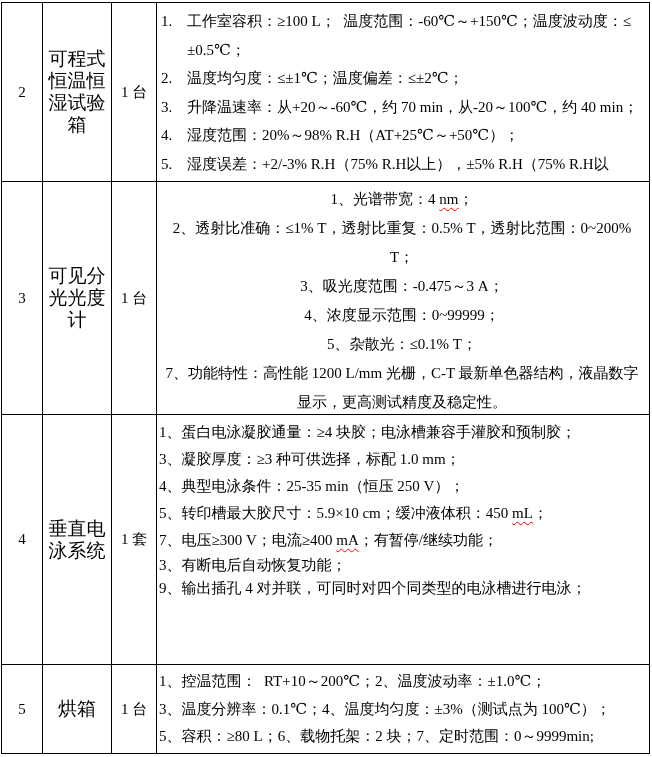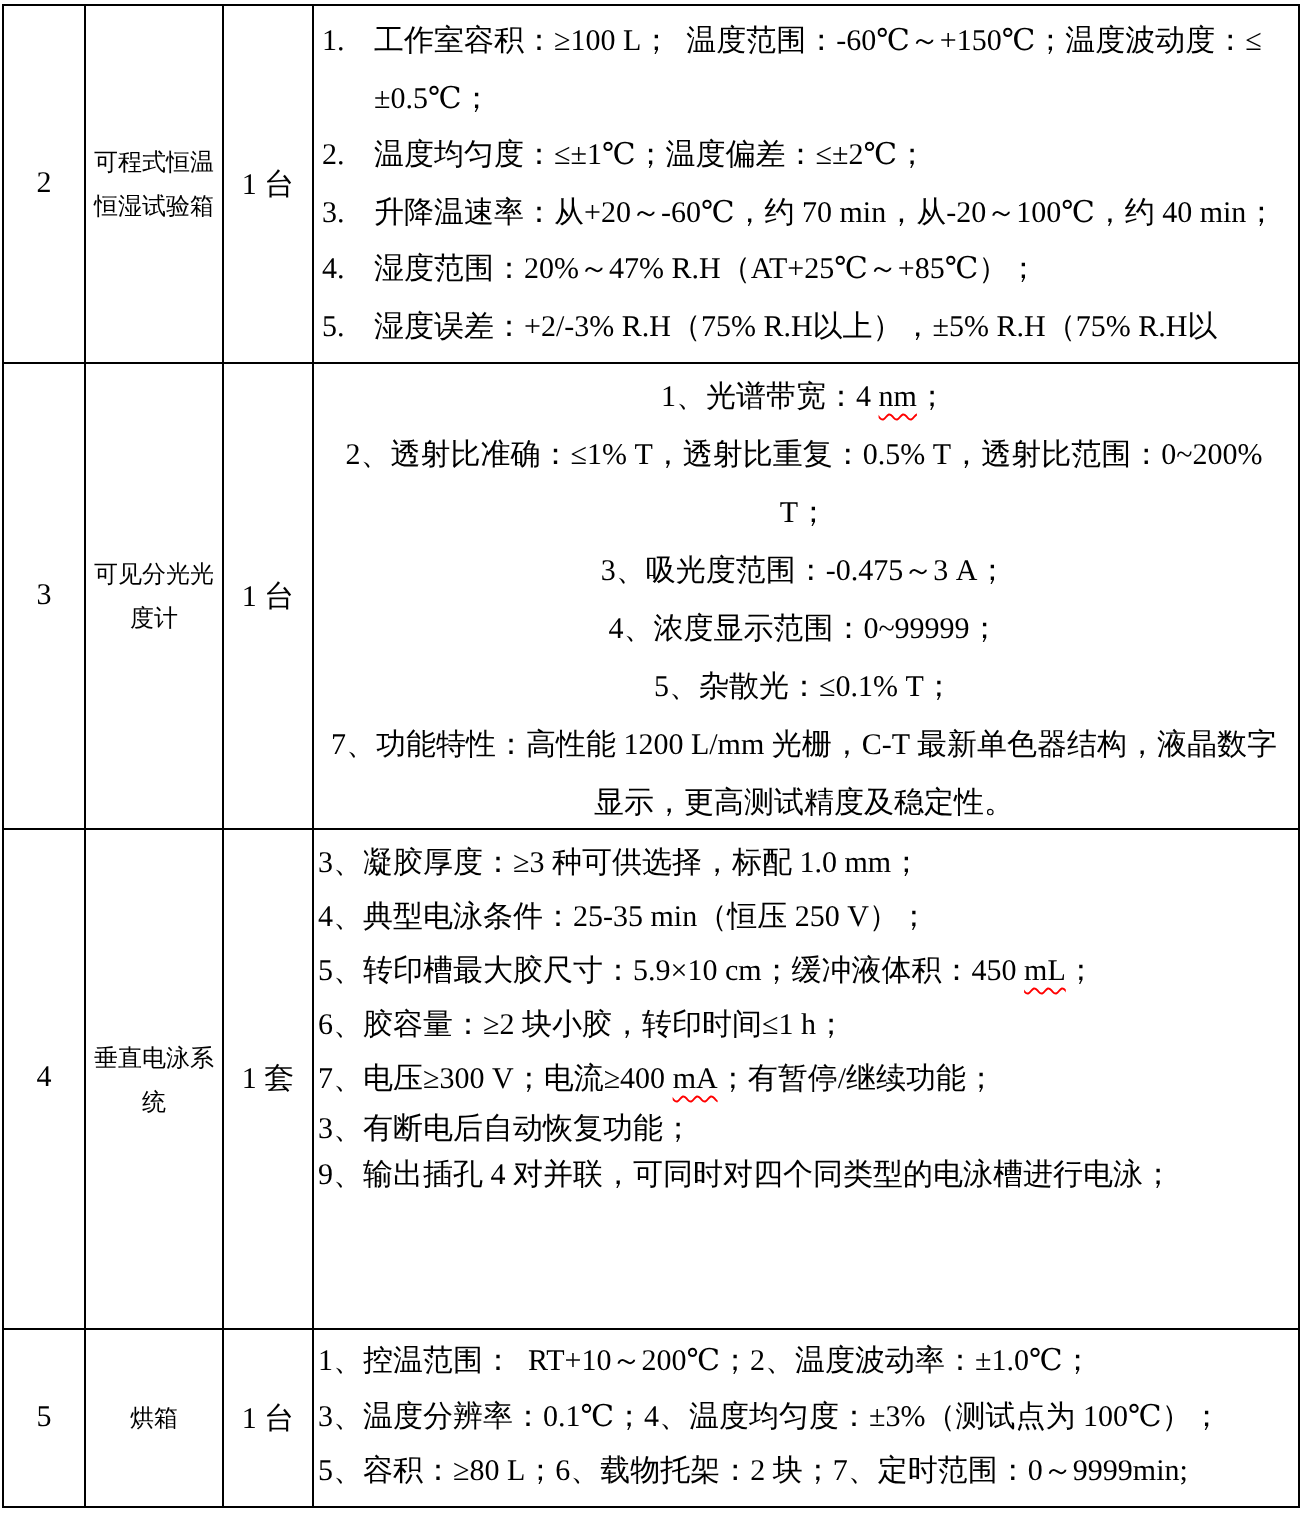--- a/index.html
+++ b/index.html
@@ -17,21 +17,21 @@
   .trow{display:flex;box-sizing:border-box;overflow:hidden;}
   .trow + .trow{border-top:1.5px solid #000;}
   .r0{height:178px;}
   .r1{height:233px;}
   .r2{height:250px;}
   .r3{flex:1;}
   .cell{box-sizing:border-box;overflow:hidden;}
   .cell + .cell{border-left:1.5px solid #000;}
   .c-no{width:40px;display:flex;align-items:center;justify-content:center;font-size:15px;}
   .c-name{width:69px;display:flex;align-items:center;justify-content:center;
-          text-align:center;font-size:12px;line-height:22px;padding:0 2px;}
+          text-align:center;font-size:19px;line-height:22px;padding:0 2px;}
   .c-qty{width:45px;display:flex;align-items:center;justify-content:center;font-size:15px;}
   .c-spec{flex:1;font-size:15px;padding:3px 4px 0 2px;}
   .spec-line{white-space:pre-wrap;word-break:break-all;}
   .r0 .c-spec{padding-top:4px;}
   .r0 .spec-line{display:flex;line-height:28.5px;}
   .r0 .num{width:26px;flex:none;padding-left:2px;}
   .r0 .body{flex:1;}
   .r1 .spec-line{line-height:29px;text-align:center;}
   .r2 .c-spec{padding-top:4px;}
   .r2 .spec-line{line-height:27px;}
@@ -51,21 +51,21 @@
 <div class="tbl">
 
   <div class="trow r0">
     <div class="cell c-no">2</div>
     <div class="cell c-name">可程式恒温恒湿试验箱</div>
     <div class="cell c-qty">1 台</div>
     <div class="cell c-spec">
       <div class="spec-line"><span class="num">1.</span><span class="body">工作室容积：≥100 L；  温度范围：-60℃～+150℃；温度波动度：≤±0.5℃；</span></div>
       <div class="spec-line"><span class="num">2.</span><span class="body">温度均匀度：≤±1℃；温度偏差：≤±2℃；</span></div>
       <div class="spec-line"><span class="num">3.</span><span class="body">升降温速率：从+20～-60℃，约 70 min，从-20～100℃，约 40 min；</span></div>
-      <div class="spec-line"><span class="num">4.</span><span class="body">湿度范围：20%～47% R.H（AT+25℃～+85℃）；</span></div>
+      <div class="spec-line"><span class="num">4.</span><span class="body">湿度范围：20%～98% R.H（AT+25℃～+50℃）；</span></div>
       <div class="spec-line"><span class="num">5.</span><span class="body">湿度误差：+2/-3% R.H（75% R.H以上），±5% R.H（75% R.H以下）；</span></div>
 
     </div>
   </div>
 
   <div class="trow r1">
     <div class="cell c-no">3</div>
     <div class="cell c-name">可见分光光度计</div>
     <div class="cell c-qty">1 台</div>
     <div class="cell c-spec">
@@ -76,24 +76,24 @@
       <div class="spec-line"><span>5、杂散光：≤0.1% T；</span></div>
       <div class="spec-line"><span>7、功能特性：高性能 1200 L/mm 光栅，C-T 最新单色器结构，液晶数字显示，更高测试精度及稳定性。</span></div>
     </div>
   </div>
 
   <div class="trow r2">
     <div class="cell c-no">4</div>
     <div class="cell c-name">垂直电泳系统</div>
     <div class="cell c-qty">1 套</div>
     <div class="cell c-spec">
+      <div class="spec-line"><span>1、蛋白电泳凝胶通量：≥4 块胶；电泳槽兼容手灌胶和预制胶；</span></div>
       <div class="spec-line"><span>3、凝胶厚度：≥3 种可供选择，标配 1.0 mm；</span></div>
       <div class="spec-line"><span>4、典型电泳条件：25-35 min（恒压 250 V）；</span></div>
       <div class="spec-line"><span>5、转印槽最大胶尺寸：5.9×10 cm；缓冲液体积：450 </span><span class="sq">mL</span><span>；</span></div>
-      <div class="spec-line"><span>6、胶容量：≥2 块小胶，转印时间≤1 h；</span></div>
       <div class="spec-line"><span>7、电压≥300 V；电流≥400 </span><span class="sq">mA</span><span>；有暂停/继续功能；</span></div>
       <div class="spec-line tight"><span>3、有断电后自动恢复功能；</span></div>
       <div class="spec-line tight"><span>9、输出插孔 4 对并联，可同时对四个同类型的电泳槽进行电泳；</span></div>
     </div>
   </div>
 
   <div class="trow r3">
     <div class="cell c-no">5</div>
     <div class="cell c-name">烘箱</div>
     <div class="cell c-qty">1 台</div>

